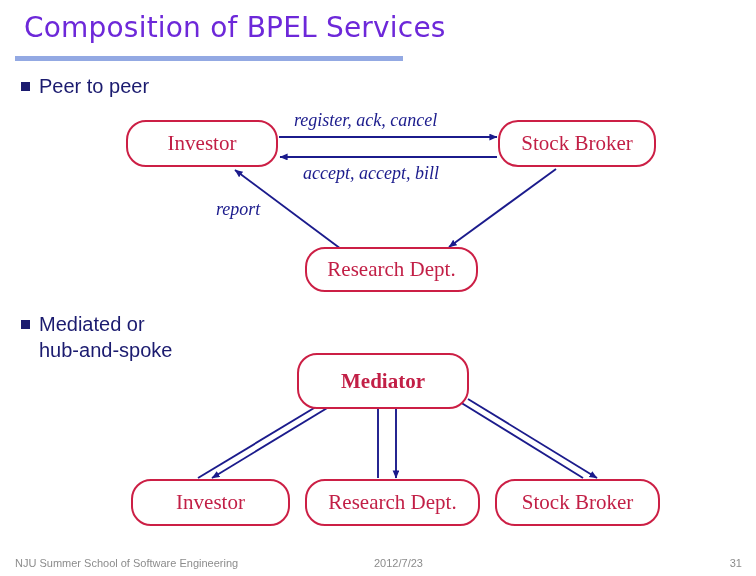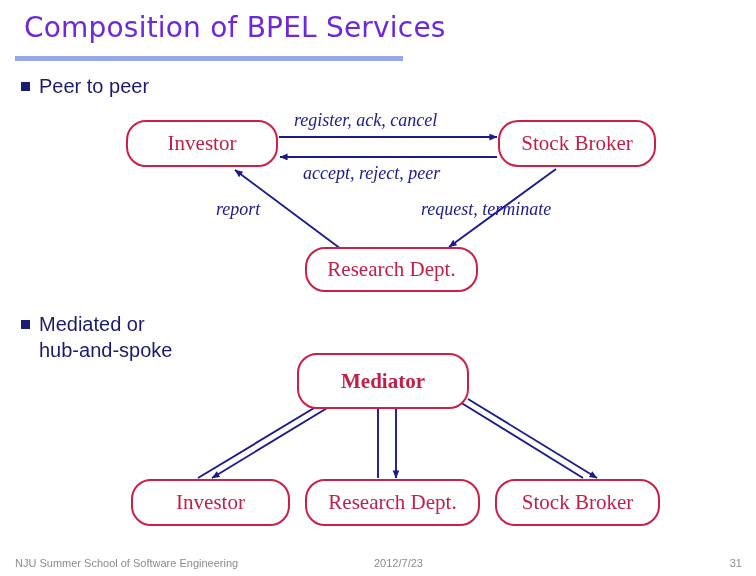--- a/index.html
+++ b/index.html
@@ -189,23 +189,22 @@
     <span>Investor</span>
   </div>
   <div class="node-box" id="box-broker-top">
     <span>Stock Broker</span>
   </div>
   <div class="node-box" id="box-research-top">
     <span>Research Dept.</span>
   </div>
 
   <div class="edge-label" id="lbl-register">register, ack, cancel</div>
-  <div class="edge-label" id="lbl-accept">accept, reject, peer</div>
+  <div class="edge-label" id="lbl-accept">accept, accept, bill</div>
   <div class="edge-label" id="lbl-report">report</div>
-  <div class="edge-label" id="lbl-request">request, terminate</div>
 
   <div class="node-box bold" id="box-mediator">
     <span>Mediator</span>
   </div>
   <div class="node-box" id="box-investor-bottom">
     <span>Investor</span>
   </div>
   <div class="node-box" id="box-research-bottom">
     <span>Research Dept.</span>
   </div>

